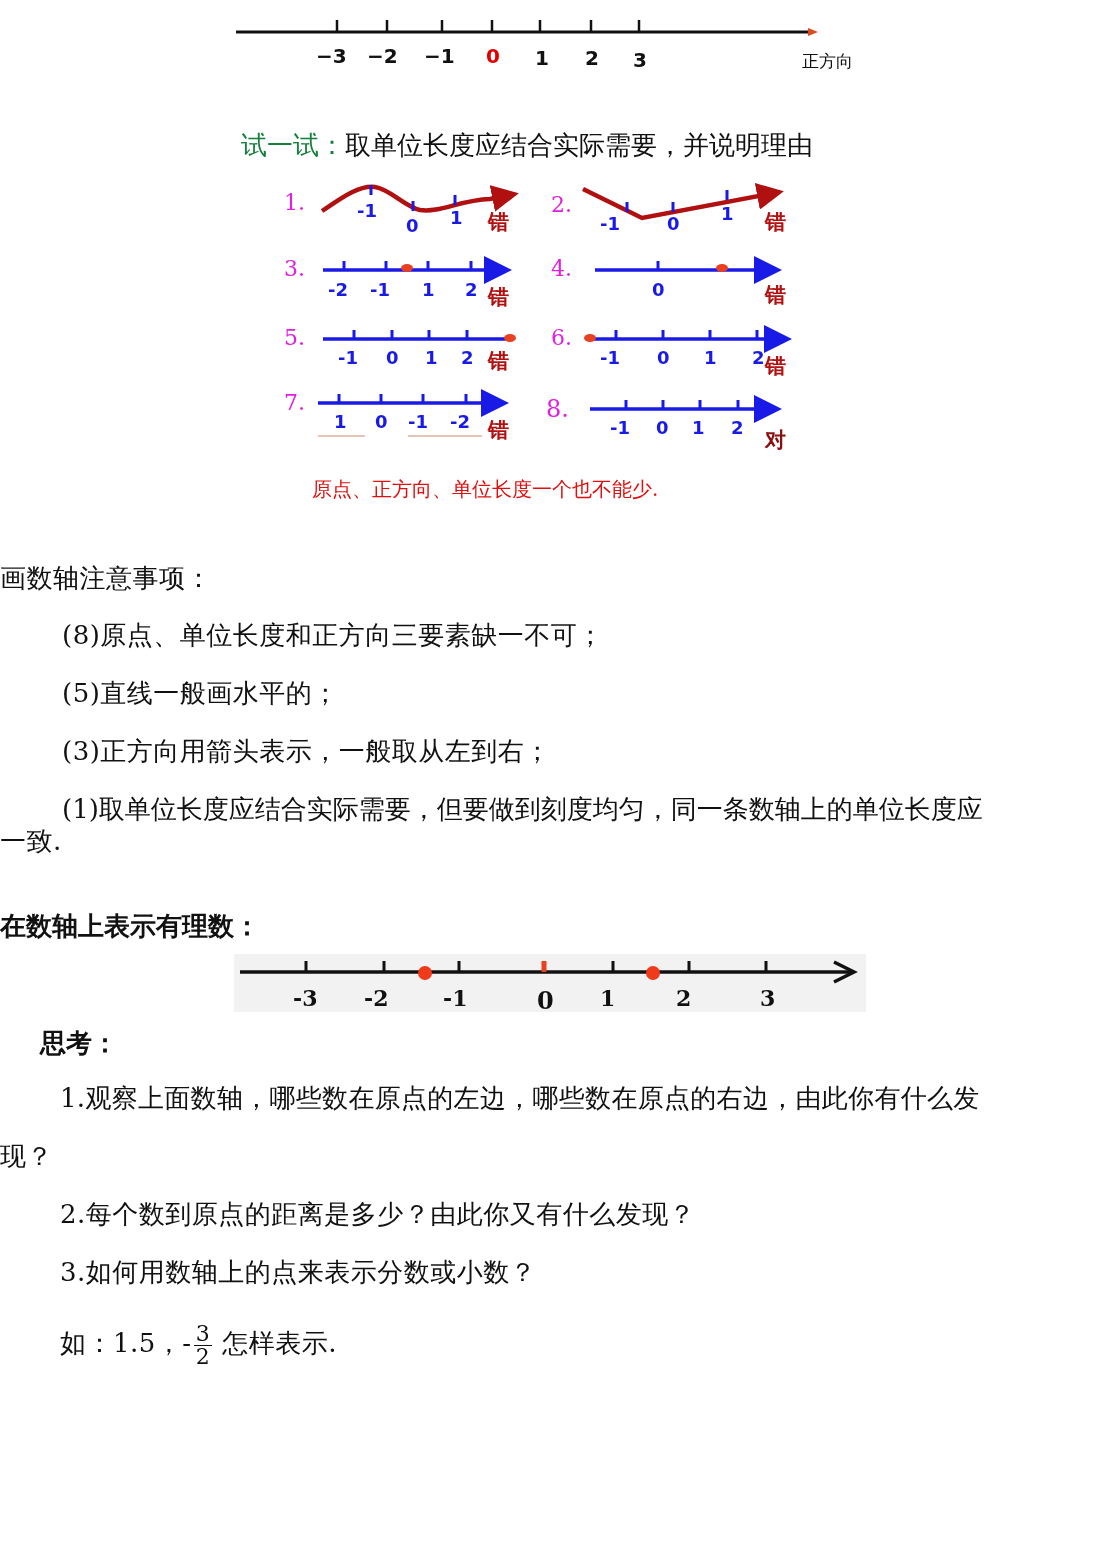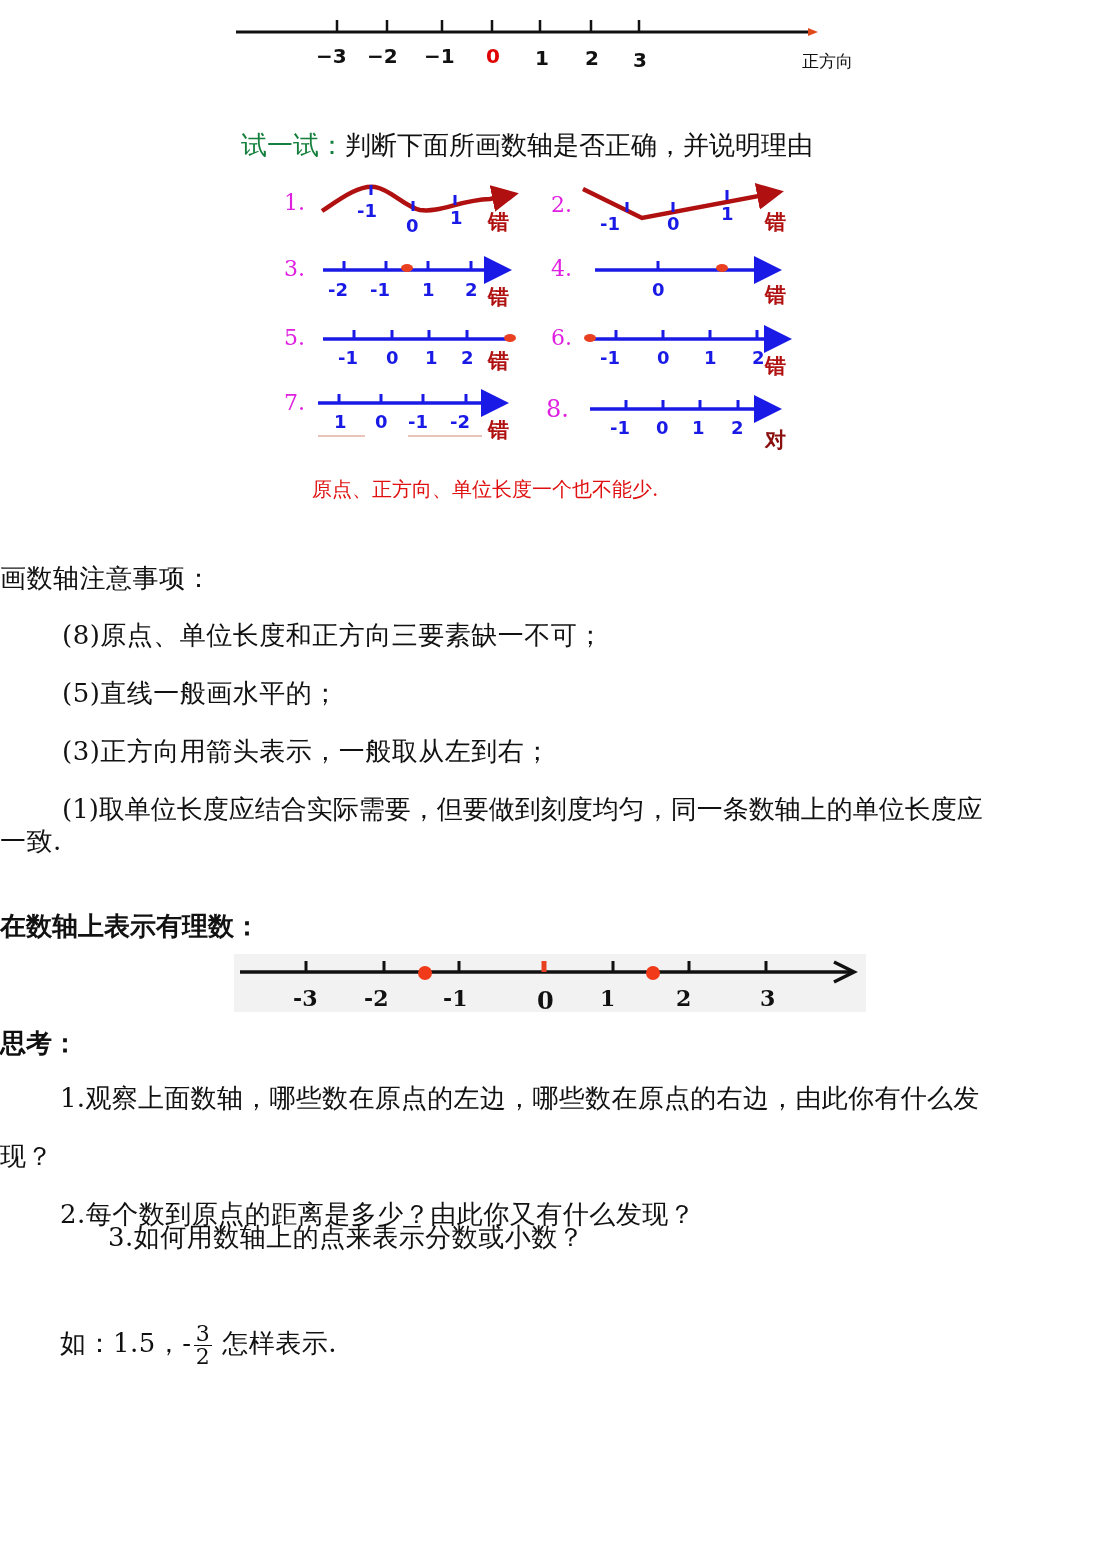--- a/index.html
+++ b/index.html
@@ -33,21 +33,21 @@
 <div class="abs sans" style="left:316px;top:44px;font-size:20px;font-weight:bold;">−3</div>
 <div class="abs sans" style="left:367px;top:44px;font-size:20px;font-weight:bold;">−2</div>
 <div class="abs sans" style="left:424px;top:44px;font-size:20px;font-weight:bold;">−1</div>
 <div class="abs sans" style="left:486px;top:44px;font-size:20px;font-weight:bold;color:#e00000;">0</div>
 <div class="abs sans" style="left:535px;top:46px;font-size:20px;font-weight:bold;">1</div>
 <div class="abs sans" style="left:585px;top:46px;font-size:20px;font-weight:bold;">2</div>
 <div class="abs sans" style="left:633px;top:48px;font-size:20px;font-weight:bold;">3</div>
 <div class="abs sans" style="left:802px;top:50px;font-size:17px;">正方向</div>
 
 <div class="abs sans" style="left:241px;top:128px;font-size:26px;white-space:nowrap;">
-  <span style="color:#15803d;">试一试：</span><span>判断下面所画数轴是否正确，并说明理由</span>
+  <span style="color:#15803d;">试一试：</span><span>取单位长度应结合实际需要，并说明理由</span>
 </div>
 
 <svg class="abs" style="left:270px;top:175px" width="540" height="285" viewBox="0 0 540 285">
   <defs>
     <marker id="arB" markerWidth="8" markerHeight="8" refX="6" refY="4" orient="auto" markerUnits="strokeWidth">
       <path d="M0,0 L8,4 L0,8 z" fill="#1a1ae6"></path>
     </marker>
     <marker id="arR" markerWidth="6" markerHeight="6" refX="4" refY="3" orient="auto" markerUnits="strokeWidth">
       <path d="M0,0 L6,3 L0,6 z" fill="#b01010"></path>
     </marker>
@@ -205,21 +205,21 @@
   <circle cx="419" cy="19" r="7" fill="#f03a1a"></circle>
 </svg>
 <div class="abs serif" style="left:293px;top:985px;font-size:22px;font-weight:bold;">-3</div>
 <div class="abs serif" style="left:364px;top:985px;font-size:22px;font-weight:bold;">-2</div>
 <div class="abs serif" style="left:443px;top:985px;font-size:22px;font-weight:bold;">-1</div>
 <div class="abs serif" style="left:537px;top:986px;font-size:24px;font-weight:bold;">0</div>
 <div class="abs serif" style="left:600px;top:985px;font-size:22px;font-weight:bold;">1</div>
 <div class="abs serif" style="left:676px;top:985px;font-size:22px;font-weight:bold;">2</div>
 <div class="abs serif" style="left:760px;top:985px;font-size:22px;font-weight:bold;">3</div>
 
-<div class="abs bold-head" style="left:0;top:1026px;">思考：</div>
+<div class="abs bold-head" style="left:0;top:1026px;padding-left:40px;">思考：</div>
 <div class="body-line" style="left:60px;top:1083px;letter-spacing:0.3px;">1.观察上面数轴，哪些数在原点的左边，哪些数在原点的右边，由此你有什么发</div>
 <div class="body-line" style="left:0;top:1141px;">现？</div>
 <div class="body-line" style="left:60px;top:1199px;">2.每个数到原点的距离是多少？由此你又有什么发现？</div>
-<div class="body-line" style="left:60px;top:1222px;margin-left:48px;">3.如何用数轴上的点来表示分数或小数？</div>
+<div class="body-line" style="left:60px;top:1257px;">3.如何用数轴上的点来表示分数或小数？</div>
 
 <div class="body-line" style="left:60px;top:1318px;line-height:50px;">
   <span>如：1.5，</span><span>-</span><span class="frac"><span class="num">3</span><span class="den">2</span></span><span>怎样表示.</span>
 </div>
 
 </body></html>

